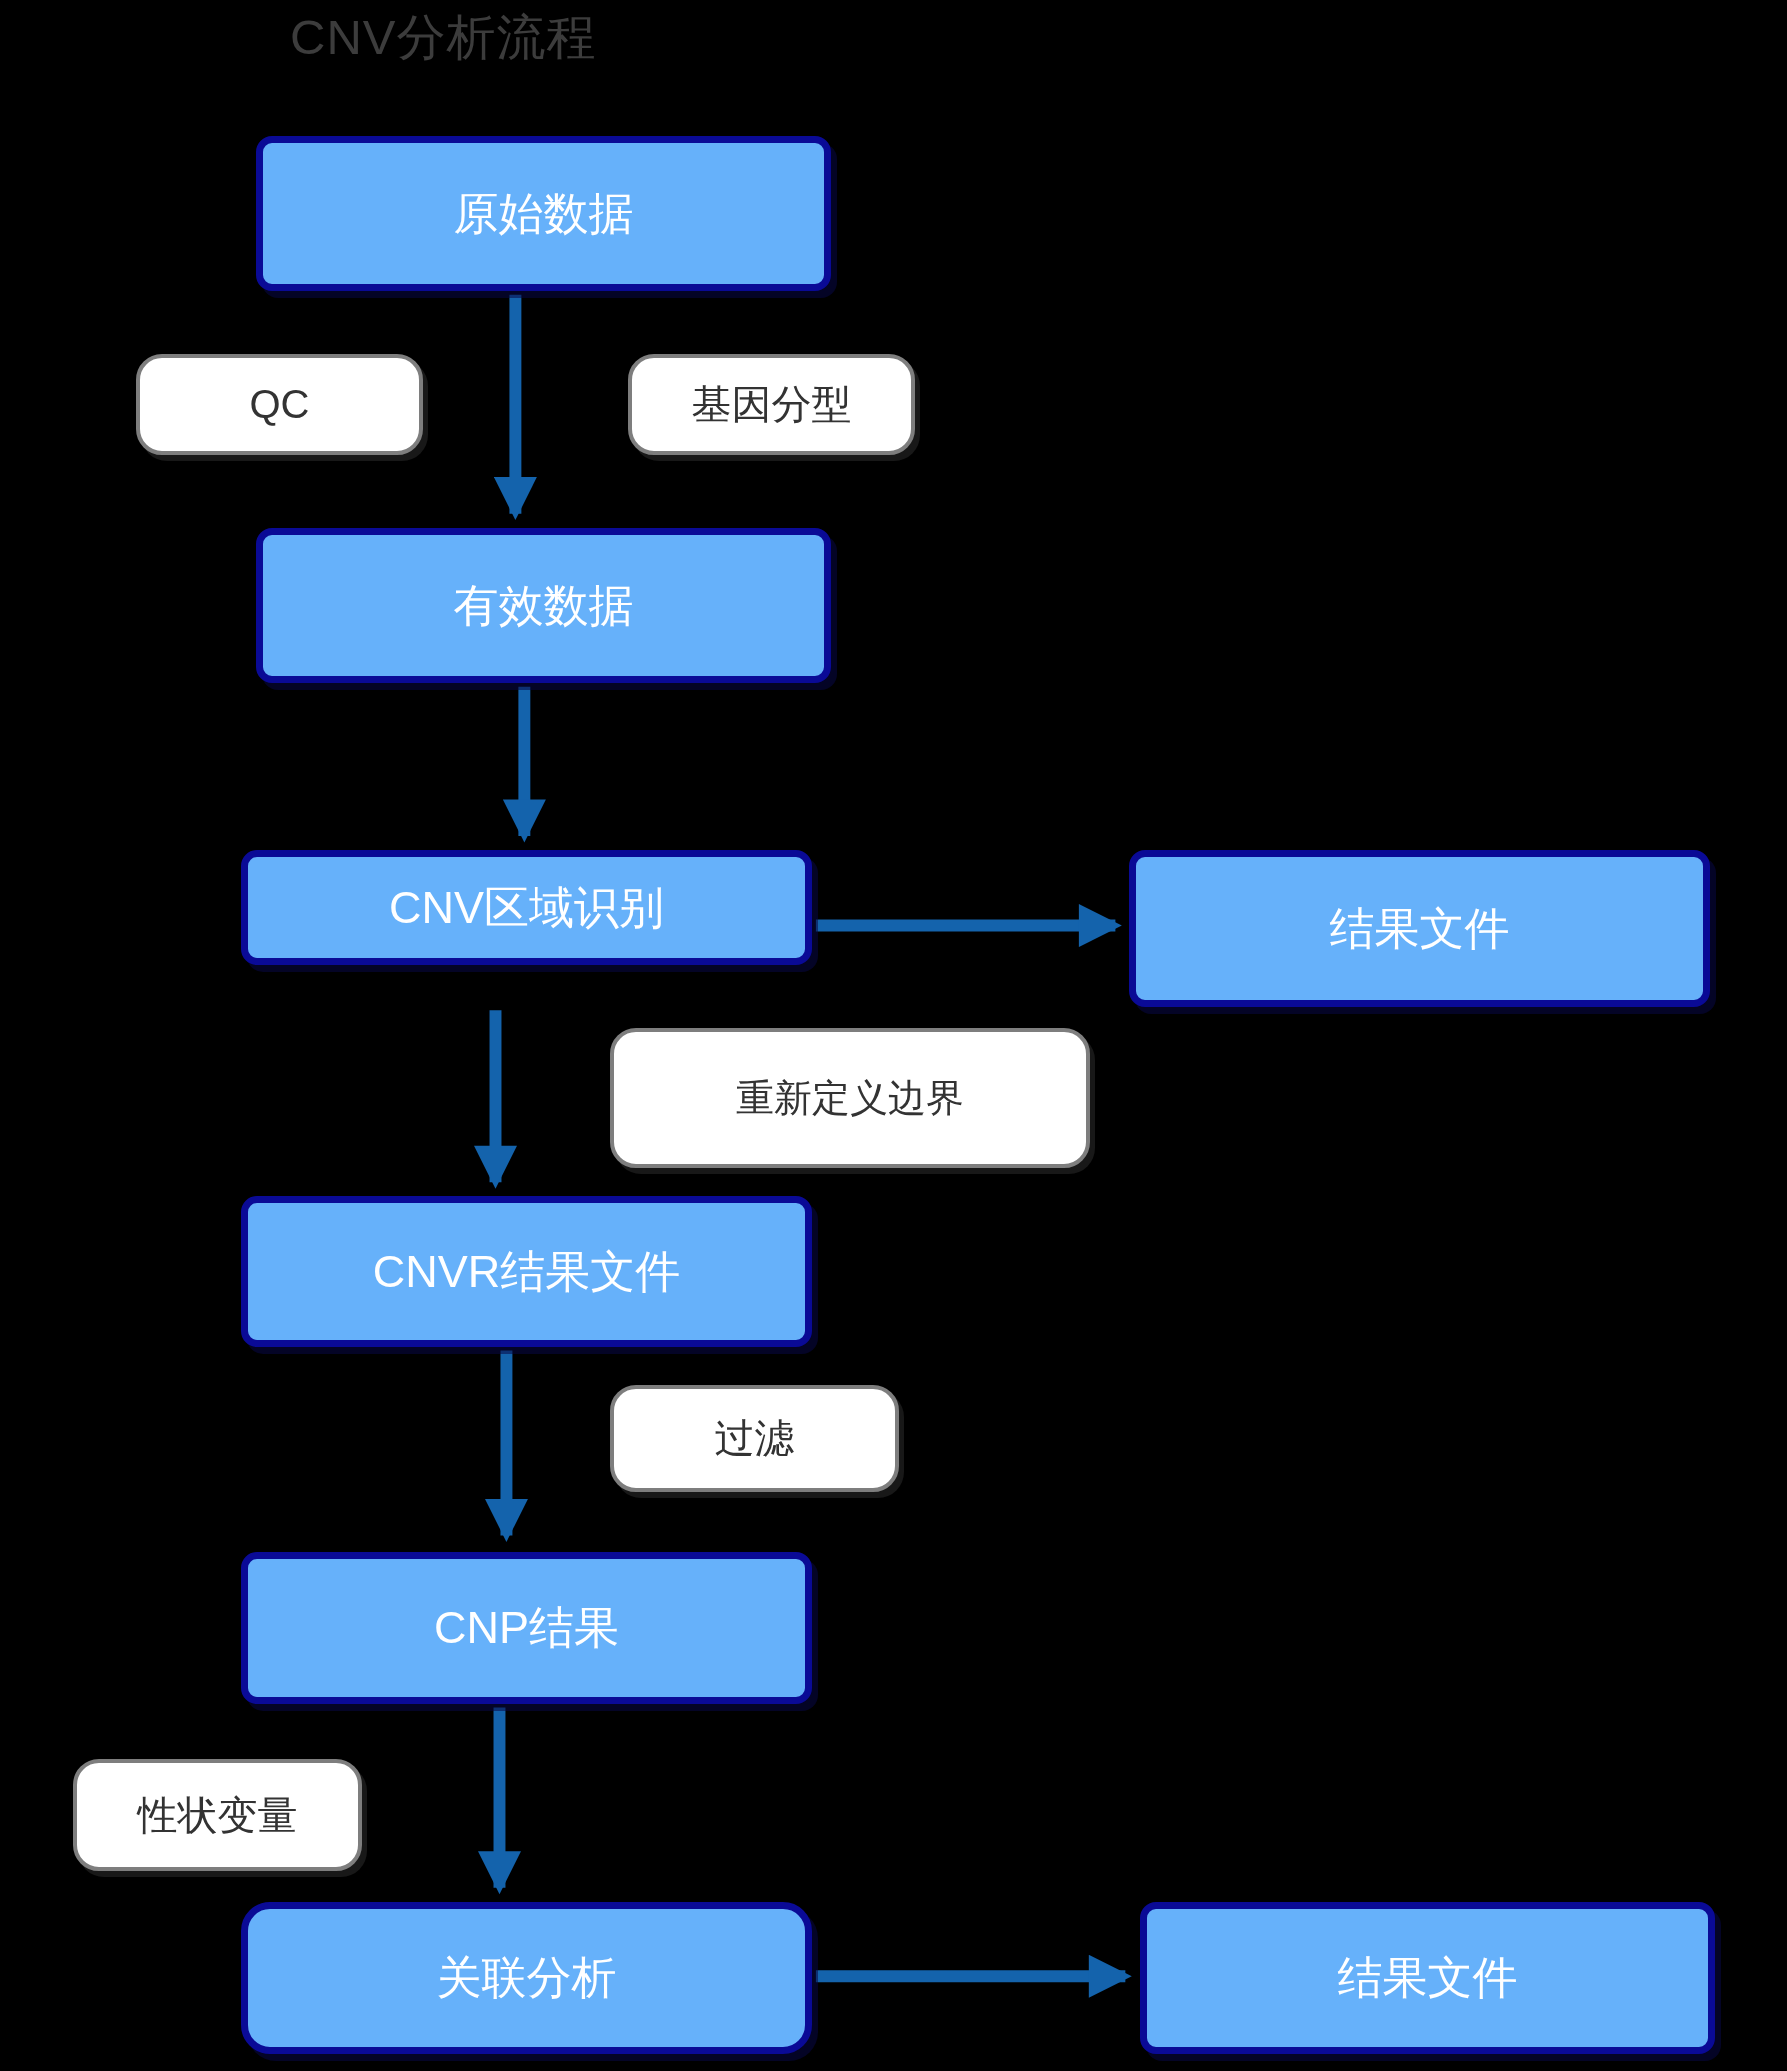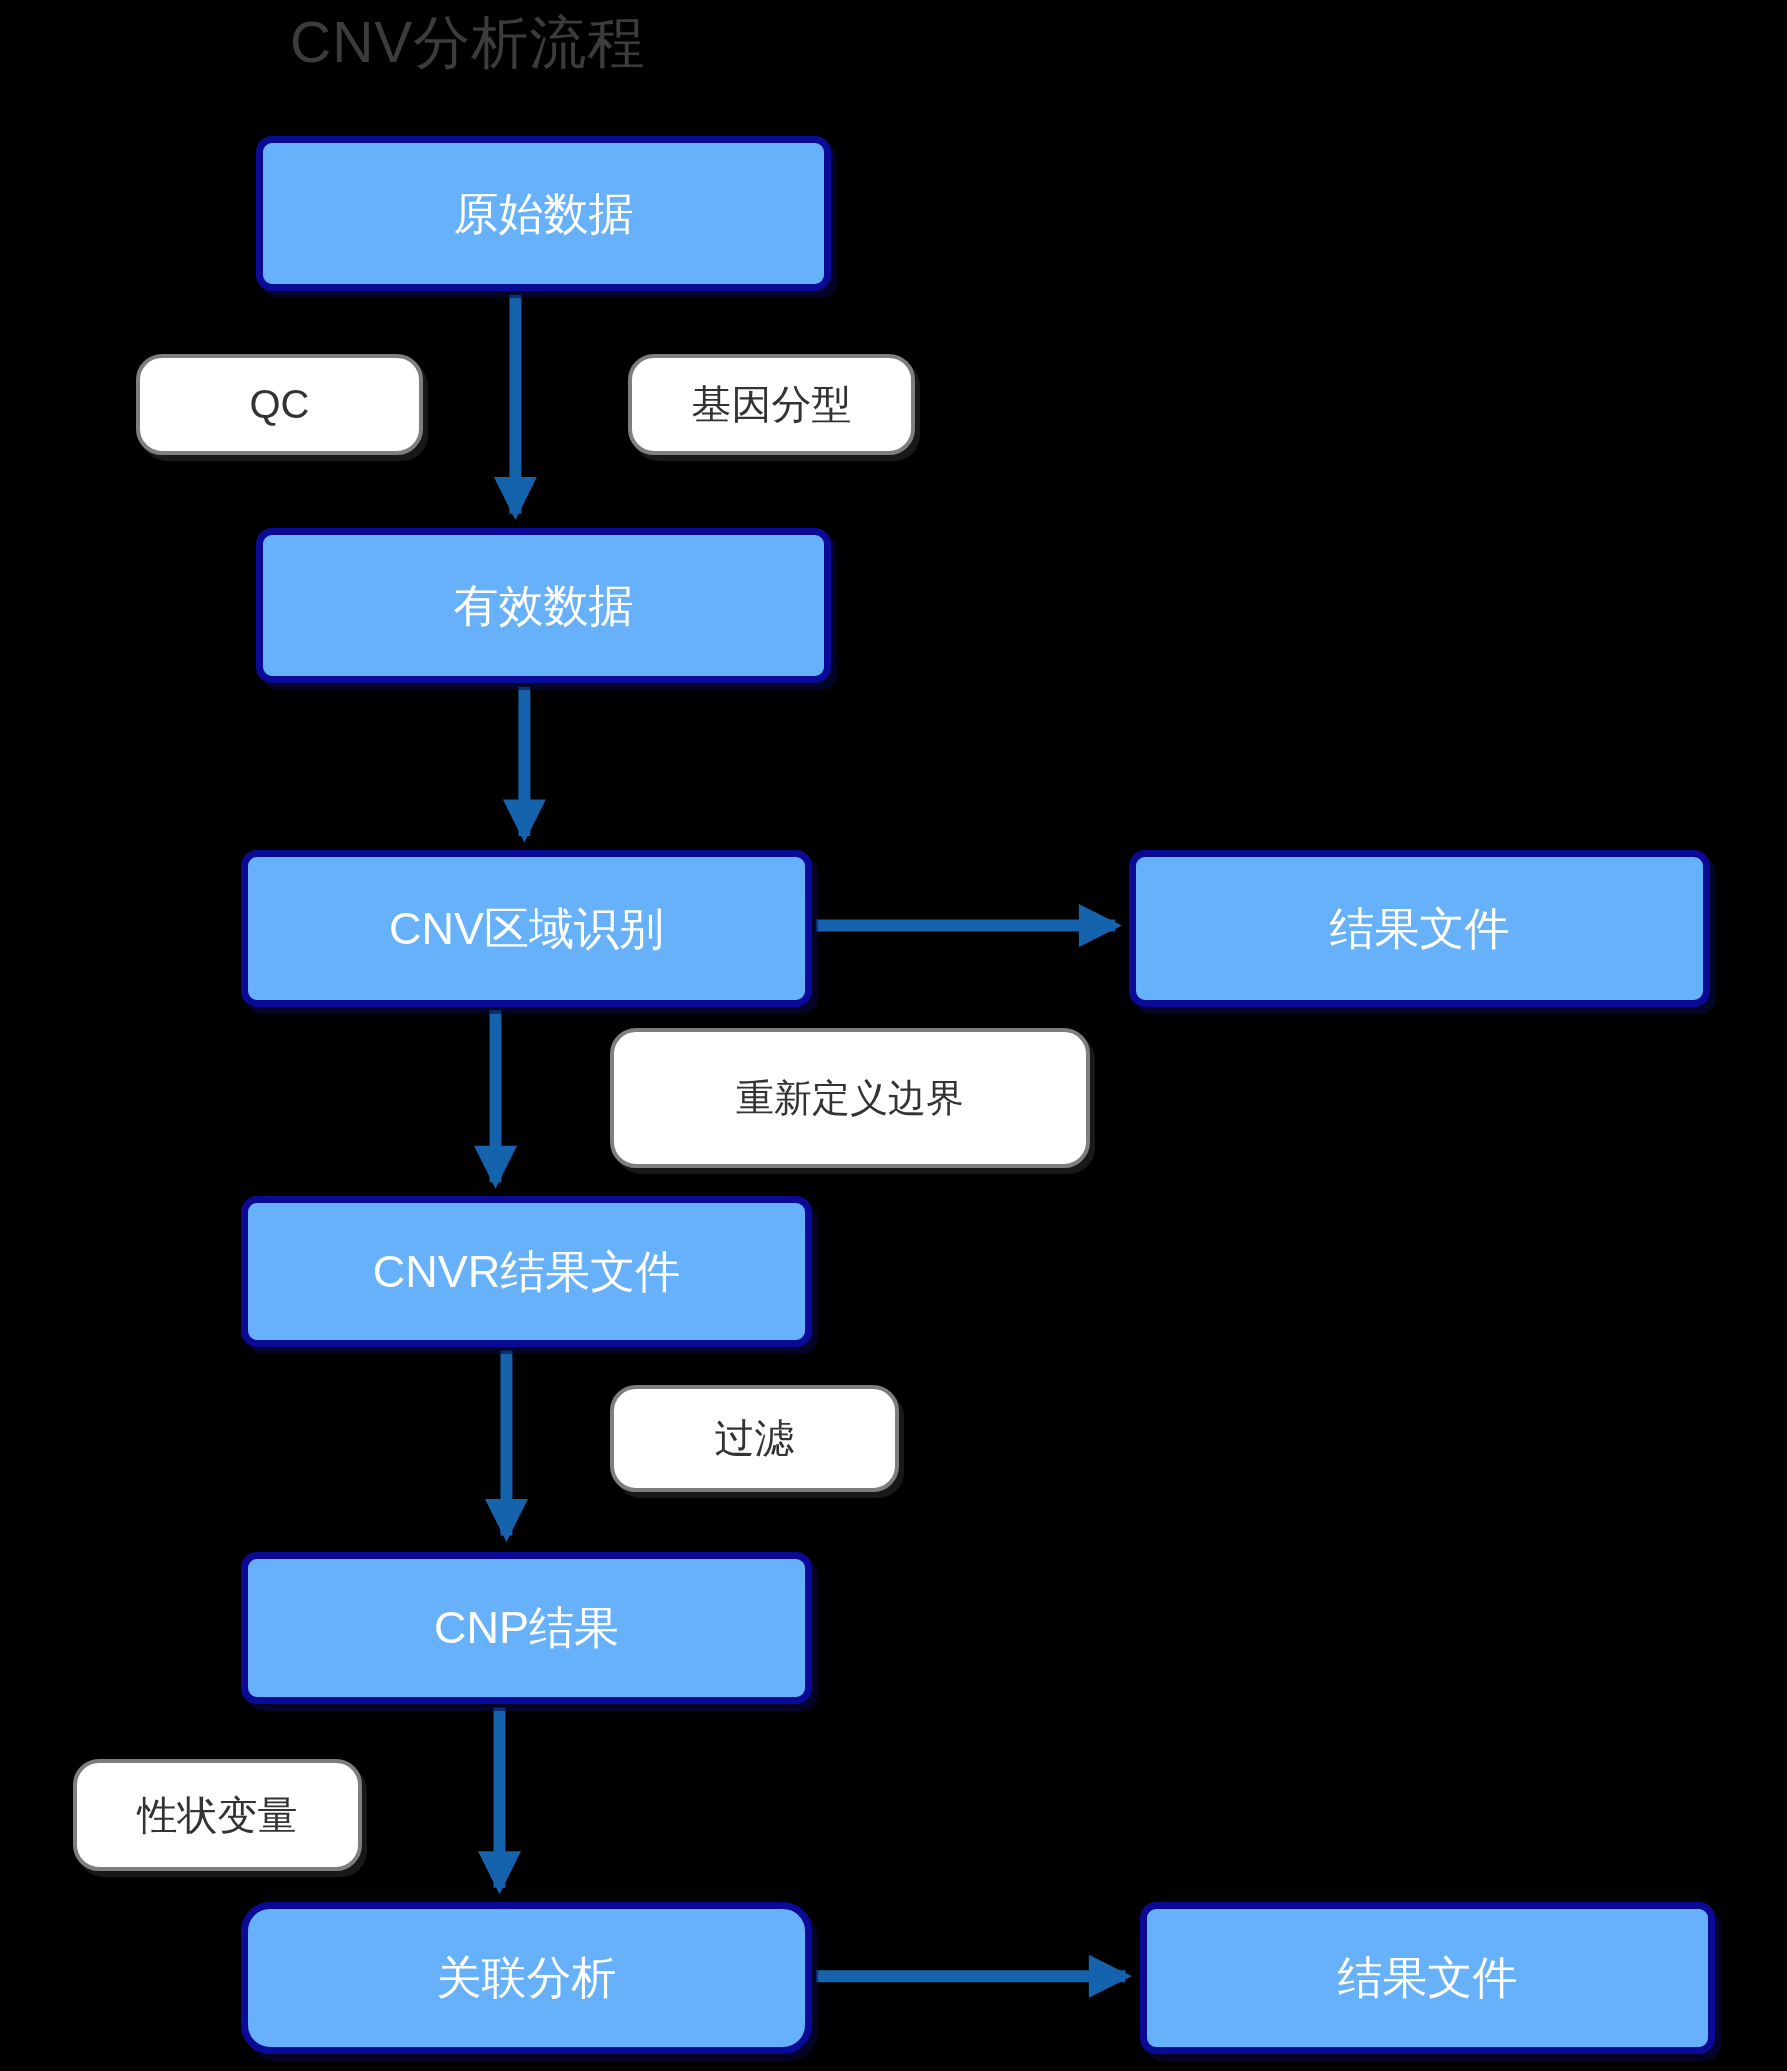--- a/index.html
+++ b/index.html
@@ -5,21 +5,21 @@
   html,body{margin:0;padding:0;background:#000;}
   #canvas{
     position:relative;
     width:1787px;height:2072px;
     background:#000;
     font-family:"Liberation Sans","DejaVu Sans",sans-serif;
     overflow:hidden;
   }
   .title{
     position:absolute;left:290px;top:8px;
-    font-size:57px;line-height:1.2;
+    font-size:49px;line-height:1.2;
     color:#3c3c3c;font-weight:500;
     letter-spacing:1px;
     white-space:nowrap;
   }
   
   .node{
     position:absolute;
     background:#66B1FA;
     border:7px solid #0A0A96;
     border-radius:16px;
@@ -36,21 +36,21 @@
     border:4px solid #7E7E7E;
     border-radius:26px;
     box-shadow:5px 6px 0 rgba(70,70,70,0.35);
     display:flex;align-items:center;justify-content:center;
     color:#333333;font-size:40px;
     box-sizing:border-box;
     white-space:nowrap;
   }
   .n-raw       {left:256px; top:136px;  width:575px; height:155px;}
   .n-valid     {left:256px; top:528px;  width:575px; height:155px;}
-  .n-cnvregion {left:241px; top:850px;  width:571px; height:157px;}
+  .n-cnvregion {left:241px; top:850px;  width:571px; height:115px;}
   .n-result1   {left:1129px;top:850px;  width:581px; height:157px;}
   .n-cnvr      {left:241px; top:1196px; width:571px; height:151px;}
   .n-cnp       {left:241px; top:1552px; width:571px; height:152px;}
   .n-assoc     {left:241px; top:1902px; width:571px; height:152px;border-radius:29px;}
   .n-result2   {left:1140px;top:1902px; width:575px; height:152px;}
 
   .l-qc        {left:136px; top:354px;  width:287px; height:101px;}
   .l-geno      {left:628px; top:354px;  width:287px; height:101px;}
   .l-redefine  {left:610px; top:1028px; width:480px; height:140px; font-size:38px;}
   .l-filter    {left:610px; top:1385px; width:289px; height:107px;}

